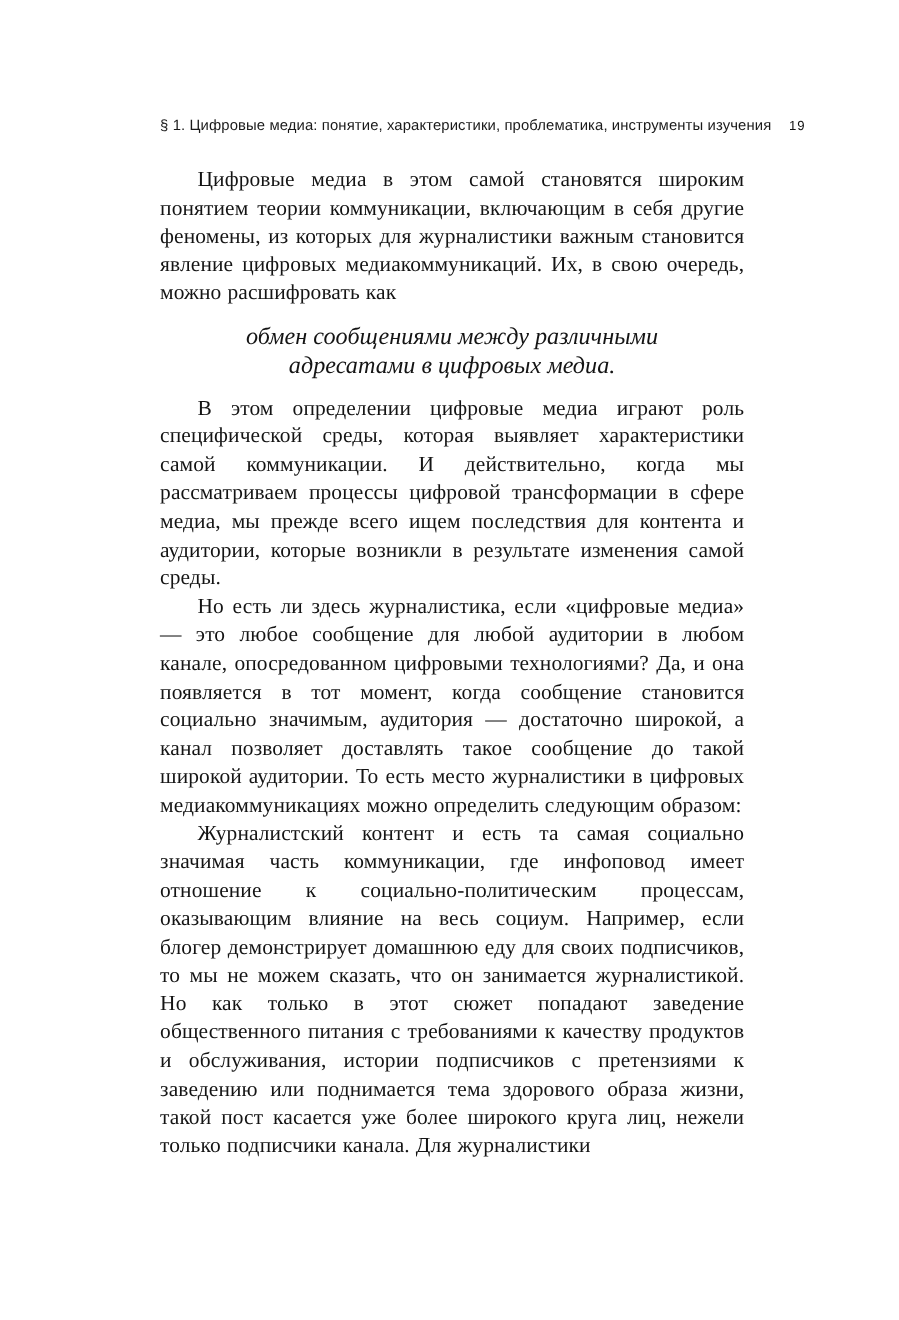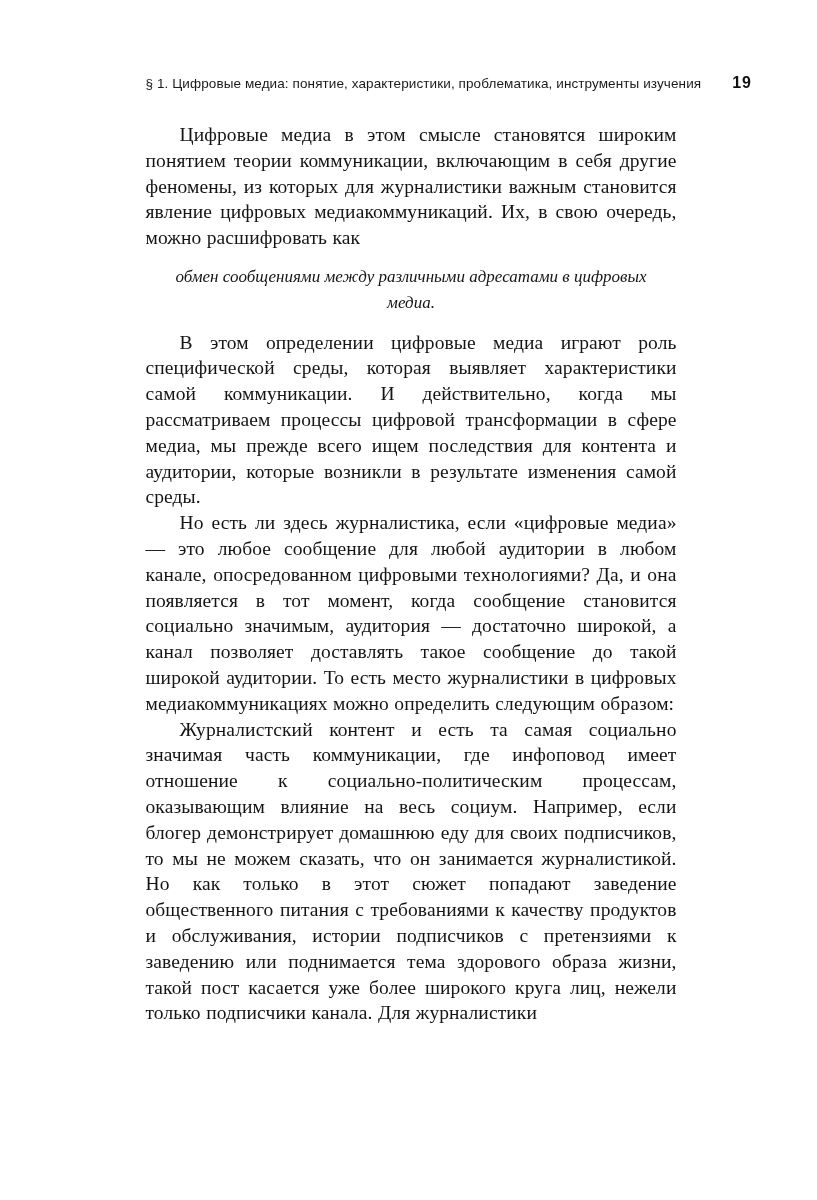--- a/index.html
+++ b/index.html
@@ -7,74 +7,74 @@
     padding: 0;
     background: #ffffff;
   }
   .page {
     position: relative;
     width: 726px;
     height: 1200px;
     margin: 0 auto;
     background: #ffffff;
     box-sizing: border-box;
-    padding: 74px 95px 0 100px;
+    padding: 106px 95px 0 100px;
     color: #141414;
     font-family: "Liberation Serif", "DejaVu Serif", serif;
     overflow: hidden;
   }
   .running-head {
     display: flex;
     justify-content: space-between;
     align-items: baseline;
     font-family: "Liberation Sans", "DejaVu Sans", sans-serif;
     margin-bottom: 30px;
   }
   .running-head .title {
     font-size: 13.5px;
     letter-spacing: 0.1px;
     color: #1a1a1a;
     white-space: nowrap;
   }
   .running-head .pagenum {
-    font-size: 16px;
-    font-weight: 700;
+    font-size: 12px;
+    font-weight: 400;
     color: #111111;
     letter-spacing: 1px;
-    margin-left: 31px;
+    margin-left: 16px;
   }
   .body-text {
     font-size: 19.5px;
     line-height: 25.8px;
     text-align: justify;
     text-indent: 34px;
     margin: 0;
     letter-spacing: 0.1px;
     word-spacing: 0.5px;
   }
   .quote-block {
-    font-size: 17px;
+    font-size: 22px;
     line-height: 25.8px;
     font-style: italic;
     text-align: center;
     text-indent: 0;
     margin: 13px 28px 14px 28px;
   }
 </style>
 </head>
 <body>
 
 <div class="page">
 
   <div class="running-head">
     <span class="title">§ 1. Цифровые медиа: понятие, характеристики, проблематика, инструменты изучения</span>
     <span class="pagenum">19</span>
   </div>
 
-  <p class="body-text">Цифровые медиа в этом смысле становятся широким понятием теории коммуникации, включающим в себя другие феномены, из которых для журналистики важным становится явление цифровых медиакоммуникаций. Их, в свою очередь, можно расшифровать как</p>
+  <p class="body-text">Цифровые медиа в этом самой становятся широким понятием теории коммуникации, включающим в себя другие феномены, из которых для журналистики важным становится явление цифровых медиакоммуникаций. Их, в свою очередь, можно расшифровать как</p>
 
   <p class="quote-block">обмен сообщениями между различными адресатами в цифровых медиа.</p>
 
   <p class="body-text">В этом определении цифровые медиа играют роль специфической среды, которая выявляет характеристики самой коммуникации. И действительно, когда мы рассматриваем процессы цифровой трансформации в сфере медиа, мы прежде всего ищем последствия для контента и аудитории, которые возникли в результате изменения самой среды.</p>
 
   <p class="body-text">Но есть ли здесь журналистика, если «цифровые медиа» — это любое сообщение для любой аудитории в любом канале, опосредованном цифровыми технологиями? Да, и она появляется в тот момент, когда сообщение становится социально значимым, аудитория — достаточно широкой, а канал позволяет доставлять такое сообщение до такой широкой аудитории. То есть место журналистики в цифровых медиакоммуникациях можно определить следующим образом:</p>
 
 
   <p class="body-text">Журналистский контент и есть та самая социально значимая часть коммуникации, где инфоповод имеет отношение к социально-политическим процессам, оказывающим влияние на весь социум. Например, если блогер демонстрирует домашнюю еду для своих подписчиков, то мы не можем сказать, что он занимается журналистикой. Но как только в этот сюжет попадают заведение общественного питания с требованиями к качеству продуктов и обслуживания, истории подписчиков с претензиями к заведению или поднимается тема здорового образа жизни, такой пост касается уже более широкого круга лиц, нежели только подписчики канала. Для журналистики</p>
 

